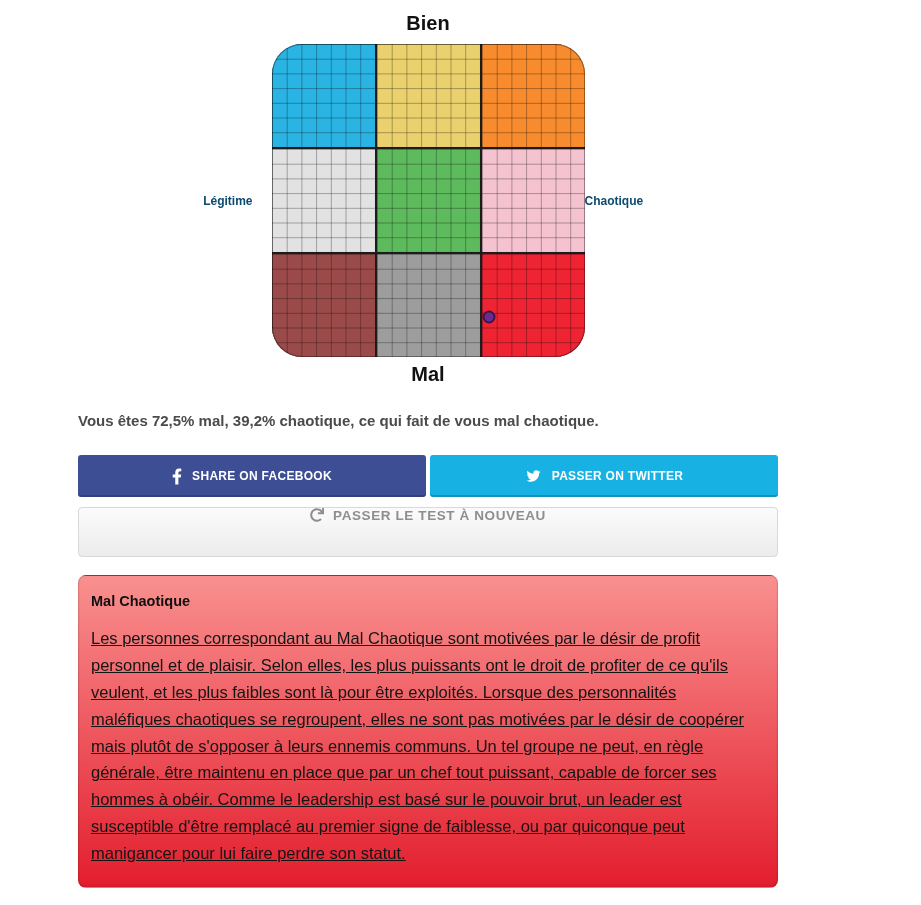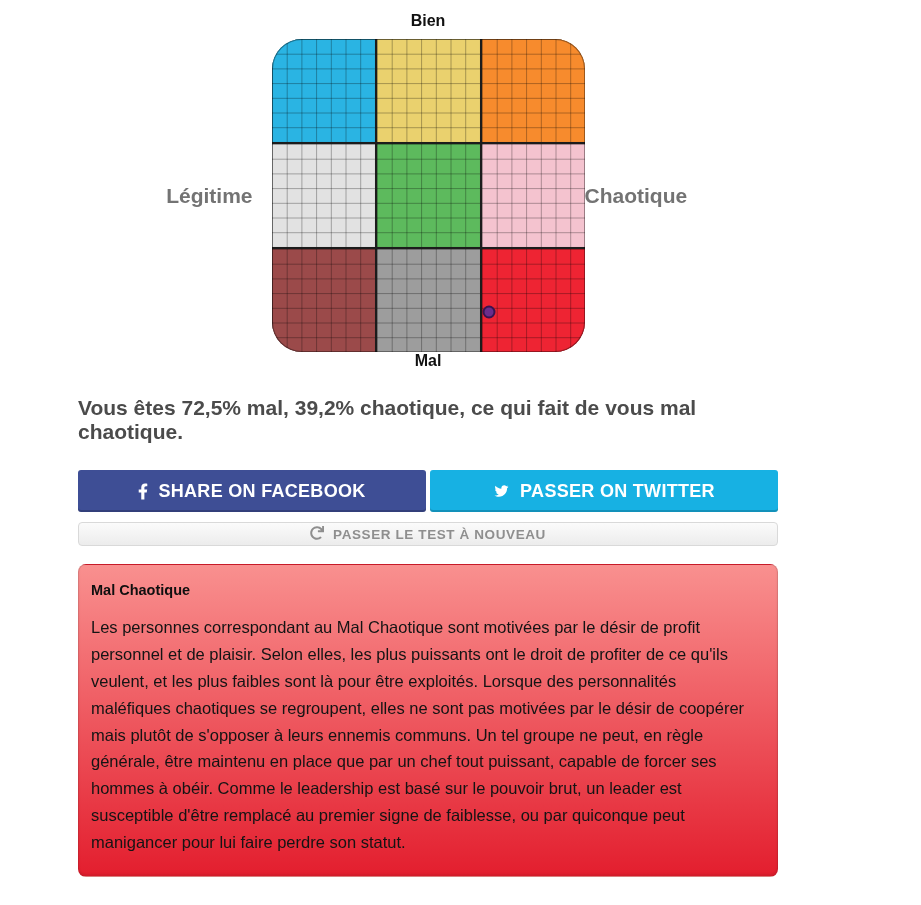--- a/index.html
+++ b/index.html
@@ -7,28 +7,28 @@
   body {
     width:921px; height:905px;
     font-family:"Liberation Sans","DejaVu Sans",sans-serif;
     color:#111; overflow:hidden;
   }
   .content { width:700px; margin-left:78px; }
 
   
   .chart-block { padding-top:12px; }
   .axis-top, .axis-bottom {
-    text-align:center; font-weight:bold; font-size:16px; color:#111;
+    text-align:center; font-weight:bold; font-size:20px; color:#111;
   }
   .axis-top { margin-bottom:9px; }
-  .axis-bottom { margin-top:0; }
+  .axis-bottom { margin-top:6px; }
   .chart-row { position:relative; width:313px; margin:0 auto; }
   .side-label {
     position:absolute; top:50%; transform:translateY(-50%);
-    font-weight:bold; font-size:21px; white-space:nowrap; color:#737373;
+    font-weight:bold; font-size:12px; white-space:nowrap; color:#0c4a6e;
   }
   .side-label.left  { right:100%; margin-right:19px; }
   .side-label.right { left:100%;  }
 
   .grid {
     position:relative; width:313px; height:313px;
     display:grid; grid-template-columns:repeat(3,1fr); grid-template-rows:repeat(3,1fr);
     gap:2px; background:#1c1c1c; border-radius:30px; overflow:hidden;
   }
   .grid::after {
@@ -41,52 +41,52 @@
       linear-gradient(90deg, rgba(0,0,0,0.30) 1px, transparent 1px);
     background-size:calc(100%/7) calc(100%/7);
   }
   .point {
     position:absolute; width:13px; height:13px; border-radius:50%;
     border:2.5px solid #3a1350; transform:translate(-50%,-50%); z-index:2;
   }
 
   
   .summary {
-    margin-top:26px; font-size:21px; font-weight:bold; color:#4b4b4b;
+    margin-top:26px; font-size:15px; font-weight:bold; color:#4b4b4b;
   }
 
   
   .share-row { display:flex; gap:4px; margin-top:26px; }
   .share-btn {
     flex:1; height:42px; border:none; border-radius:3px; cursor:pointer;
     display:flex; align-items:center; justify-content:center; gap:10px;
-    color:#fff; font-family:inherit; font-size:18px; font-weight:bold;
+    color:#fff; font-family:inherit; font-size:12px; font-weight:bold;
     letter-spacing:.3px; box-shadow:inset 0 -2px 0 rgba(0,0,0,0.18);
   }
   .share-btn svg { display:block; }
 
   
   .retake-btn {
-    width:100%; height:24px; margin-top:10px; cursor:pointer;
+    width:100%; height:50px; margin-top:10px; cursor:pointer;
     background:linear-gradient(#fbfbfb,#ececec);
     border:1px solid #d9d9d9; border-radius:4px;
-    display:flex; align-items:center; justify-content:center; gap:9px;
+    display:flex; align-items:flex-start; justify-content:center; gap:9px;
     color:#8e8e8e; font-family:inherit; font-size:13.5px; font-weight:bold;
     letter-spacing:.6px;
   }
 
   
   .desc-box {
     margin-top:18px; border-radius:8px; border:1px solid rgba(0,0,0,0.12);
     padding:17px 20px 20px 12px;
     box-shadow:inset 0 -2px 2px rgba(0,0,0,0.08);
   }
   .desc-title { font-size:14.5px; font-weight:bold; color:#0f0f0f; }
   .desc-body  {
-    margin-top:16px; font-size:16.5px; line-height:1.63; color:#141414;
+    margin-top:16px; font-size:16.5px; line-height:1.63; color:#141414;text-decoration:underline;
   }
 </style>
 </head>
 <body>
 
 <div class="content">
 
   <div class="chart-block">
     <div class="axis-top">Bien</div>
     <div class="chart-row">

